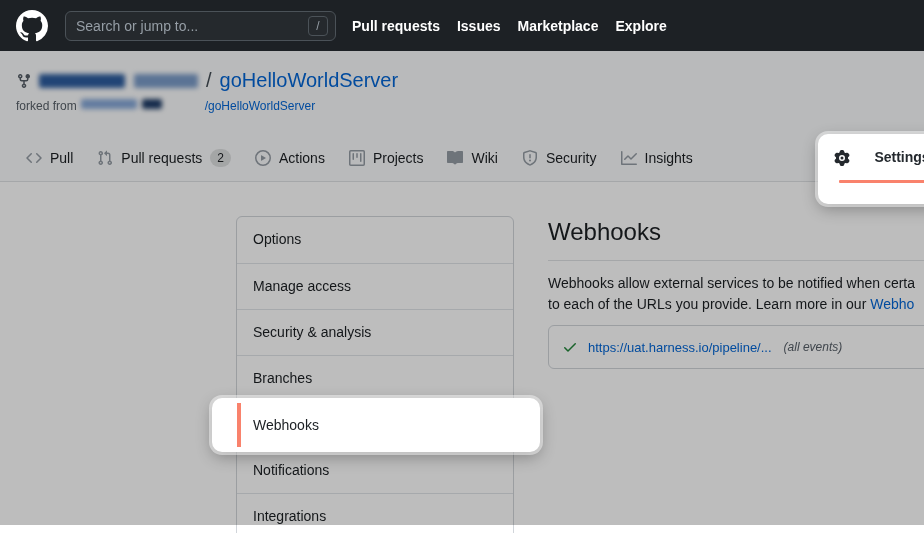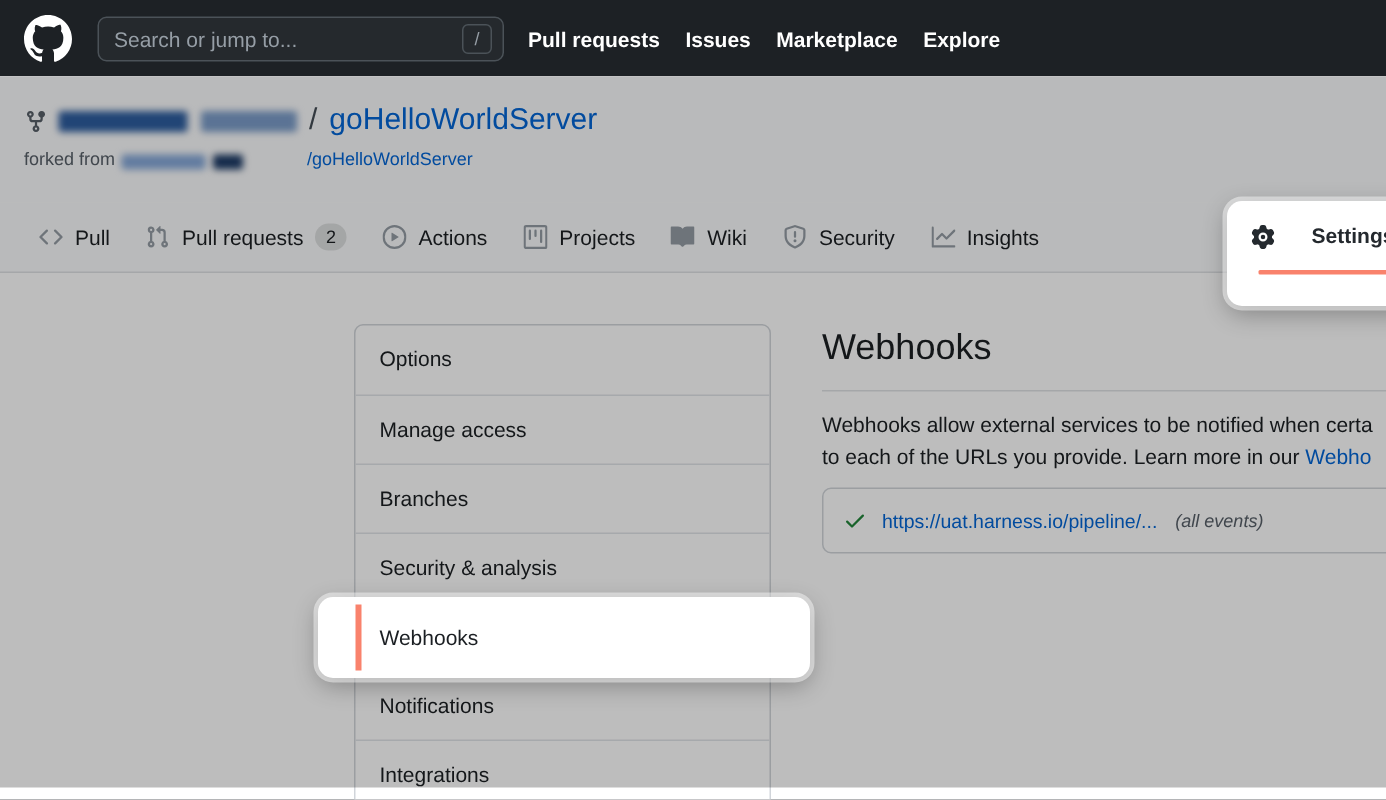--- a/index.html
+++ b/index.html
@@ -32,21 +32,21 @@
 
   
   .repo-head{height:84px;background:#fafbfc;padding:18px 16px 0;}
   .repo-title-line{display:flex;align-items:center;gap:7px;font-size:20px;color:#586069;}
   .repo-title-line .octicon{color:#586069;flex:none;}
   .redact{display:inline-block;border-radius:2px;filter:blur(2.5px);}
   .r1{width:86px;height:14px;background:#2d5d9f;}
   .r2{width:64px;height:14px;background:#7b9cc9;margin-left:2px;}
   .sep{color:#444d56;margin:0 1px;}
   .repo-name{color:#0366d6;font-weight:400;font-size:20px;text-decoration:none;}
-  .forked-line{margin-top:7px;font-size:12px;color:#586069;display:flex;align-items:flex-end;gap:4px;}
+  .forked-line{margin-top:7px;font-size:12px;color:#586069;display:flex;align-items:flex-start;gap:4px;}
   .r3{width:56px;height:10px;background:#86a8d8;}
   .r4{width:20px;height:10px;background:#1d3b66;margin-left:1px;}
   .fork-link{color:#0366d6;text-decoration:none;padding-left:39px;}
 
   
   .tabs{height:47px;background:#fafbfc;border-bottom:1px solid #dfe2e5;display:flex;align-items:stretch;padding:0 14px;position:relative;}
   .tab{display:flex;align-items:center;gap:8px;padding:0 12px;color:#1b1f23;font-size:14px;text-decoration:none;}
   .tab .octicon{color:#959da5;flex:none;}
   .counter{background:rgba(27,31,35,0.12);border-radius:20px;padding:1px 7px;font-size:12px;color:#1b1f23;line-height:16px;}
   .settings-highlight{
@@ -202,22 +202,22 @@
         <span>Settings</span>
         <span class="tab-underline"></span>
       </div>
     </nav>
 
     <main class="content">
 
       <aside class="menu">
         <div class="menu-item"><span>Options</span></div>
         <div class="menu-item"><span>Manage access</span></div>
+        <div class="menu-item"><span>Security &amp; analysis</span></div>
         <div class="menu-item"><span>Branches</span></div>
-        <div class="menu-item"><span>Security &amp; analysis</span></div>
         <div class="menu-item">
           <div class="webhooks-highlight">
             <span class="accent"></span>
             <span class="wh-label">Webhooks</span>
           </div>
         </div>
         <div class="menu-item"><span>Notifications</span></div>
         <div class="menu-item"><span>Integrations</span></div>
       </aside>
 

